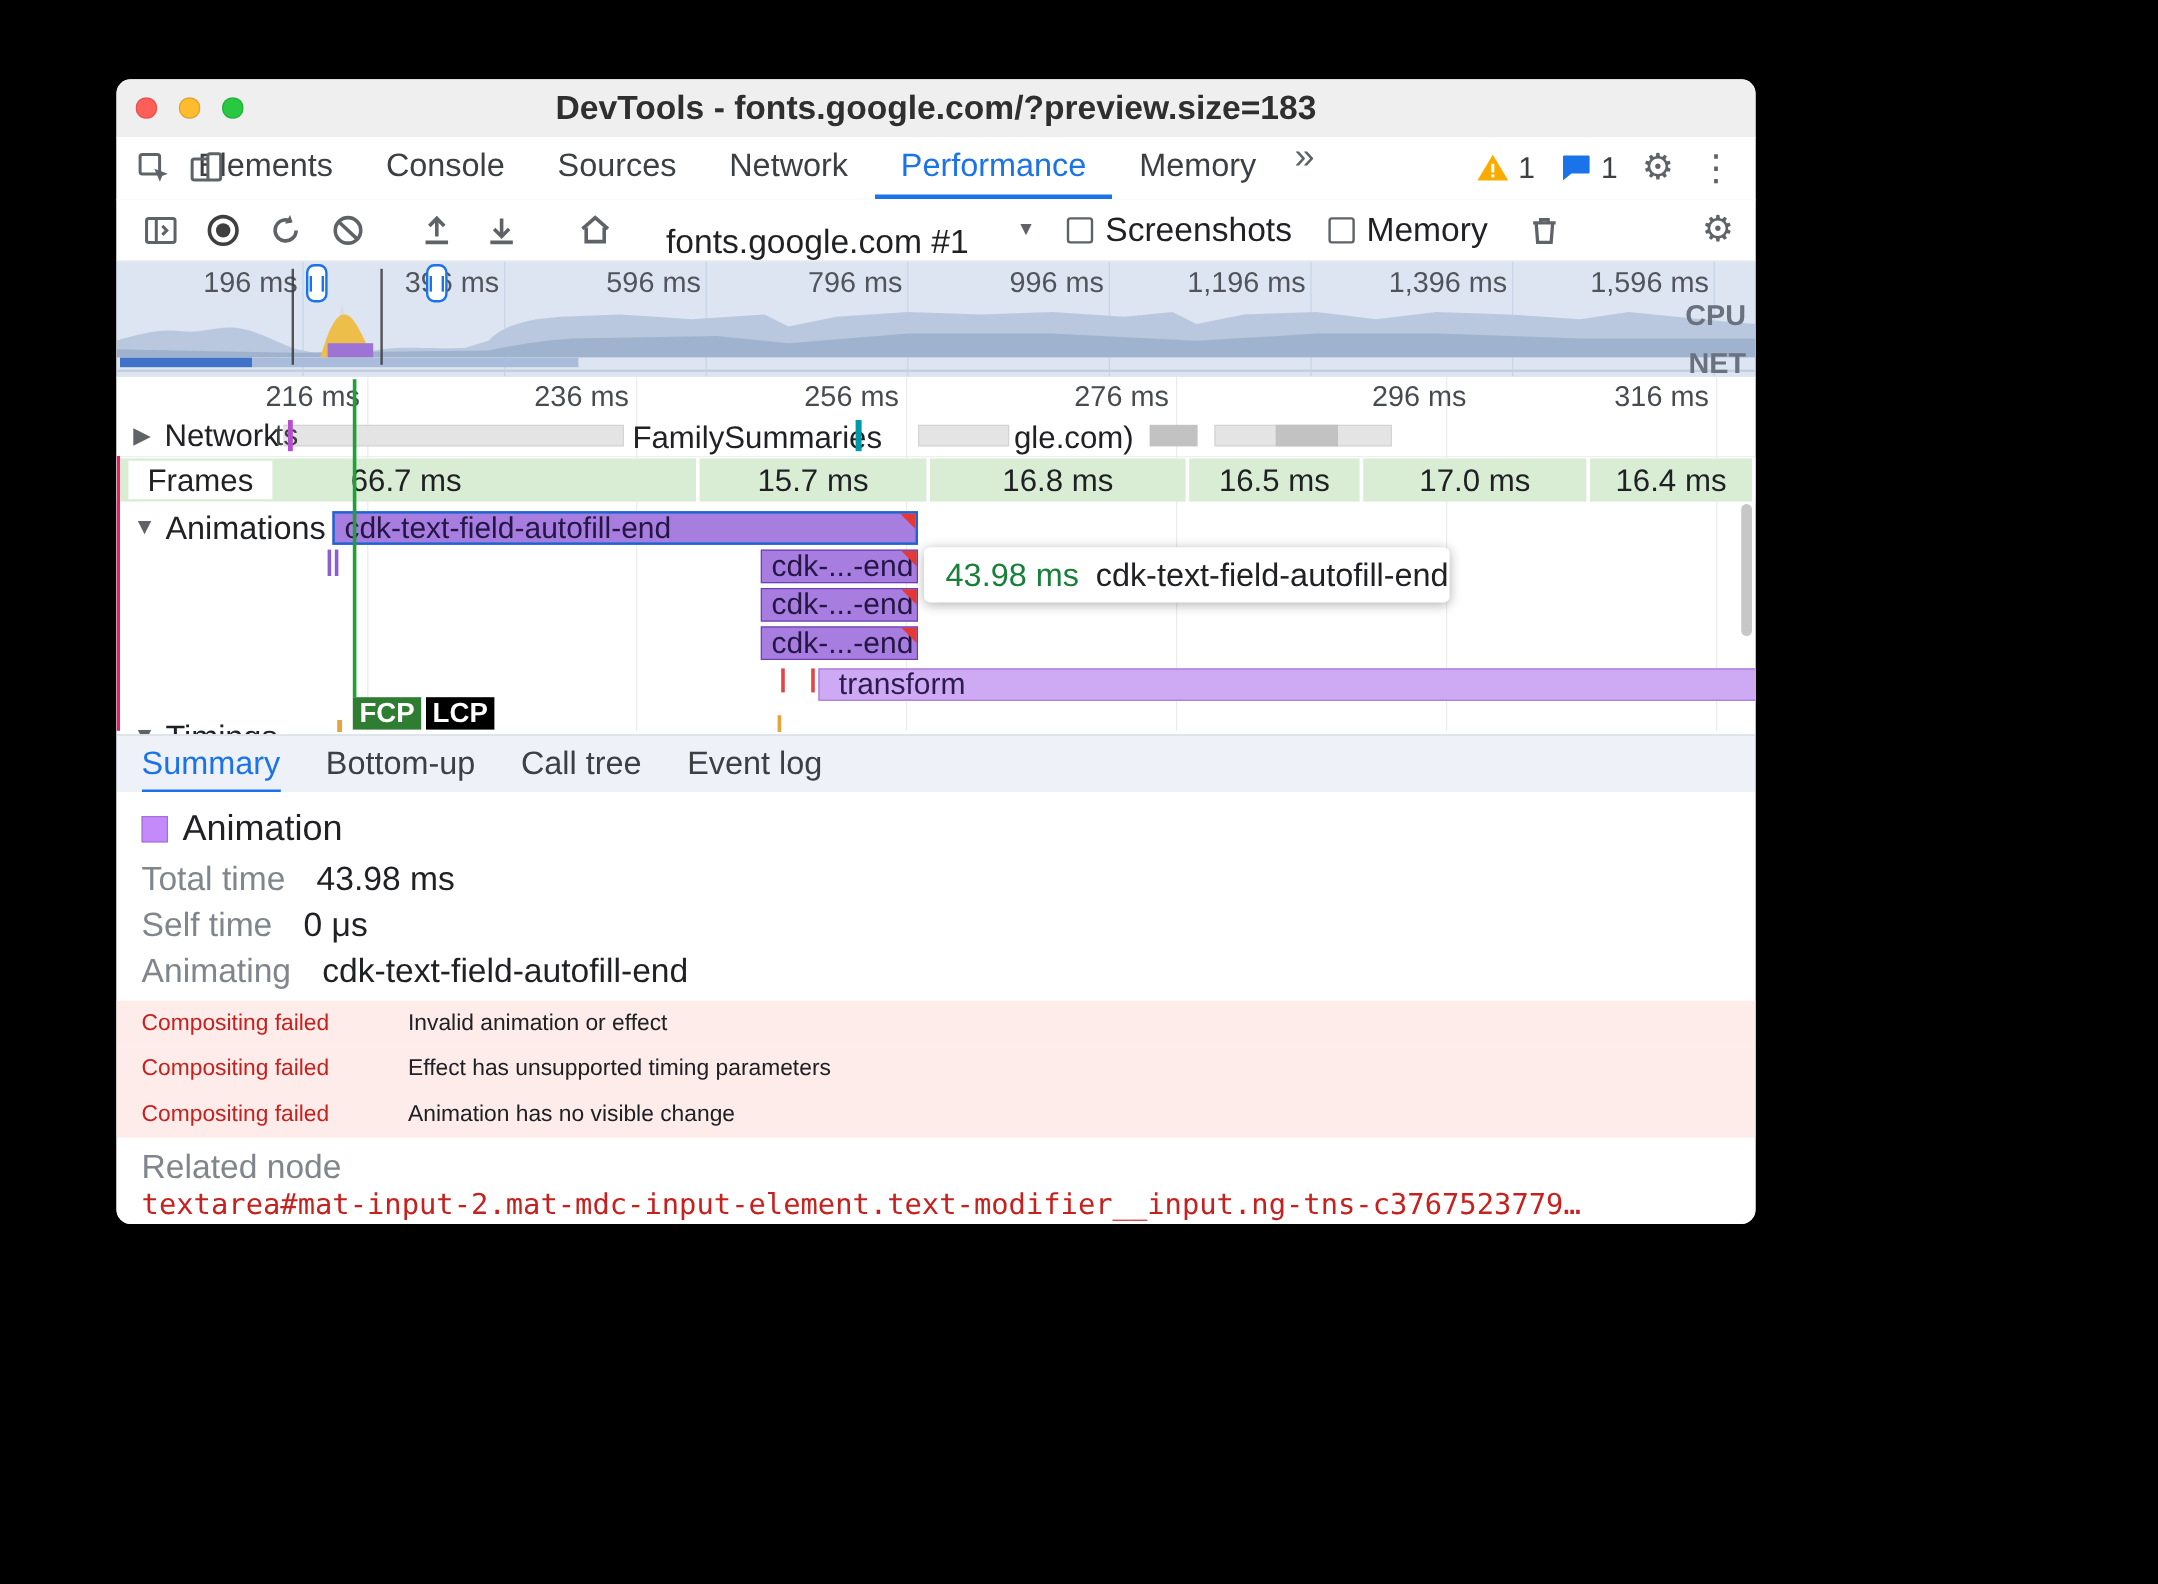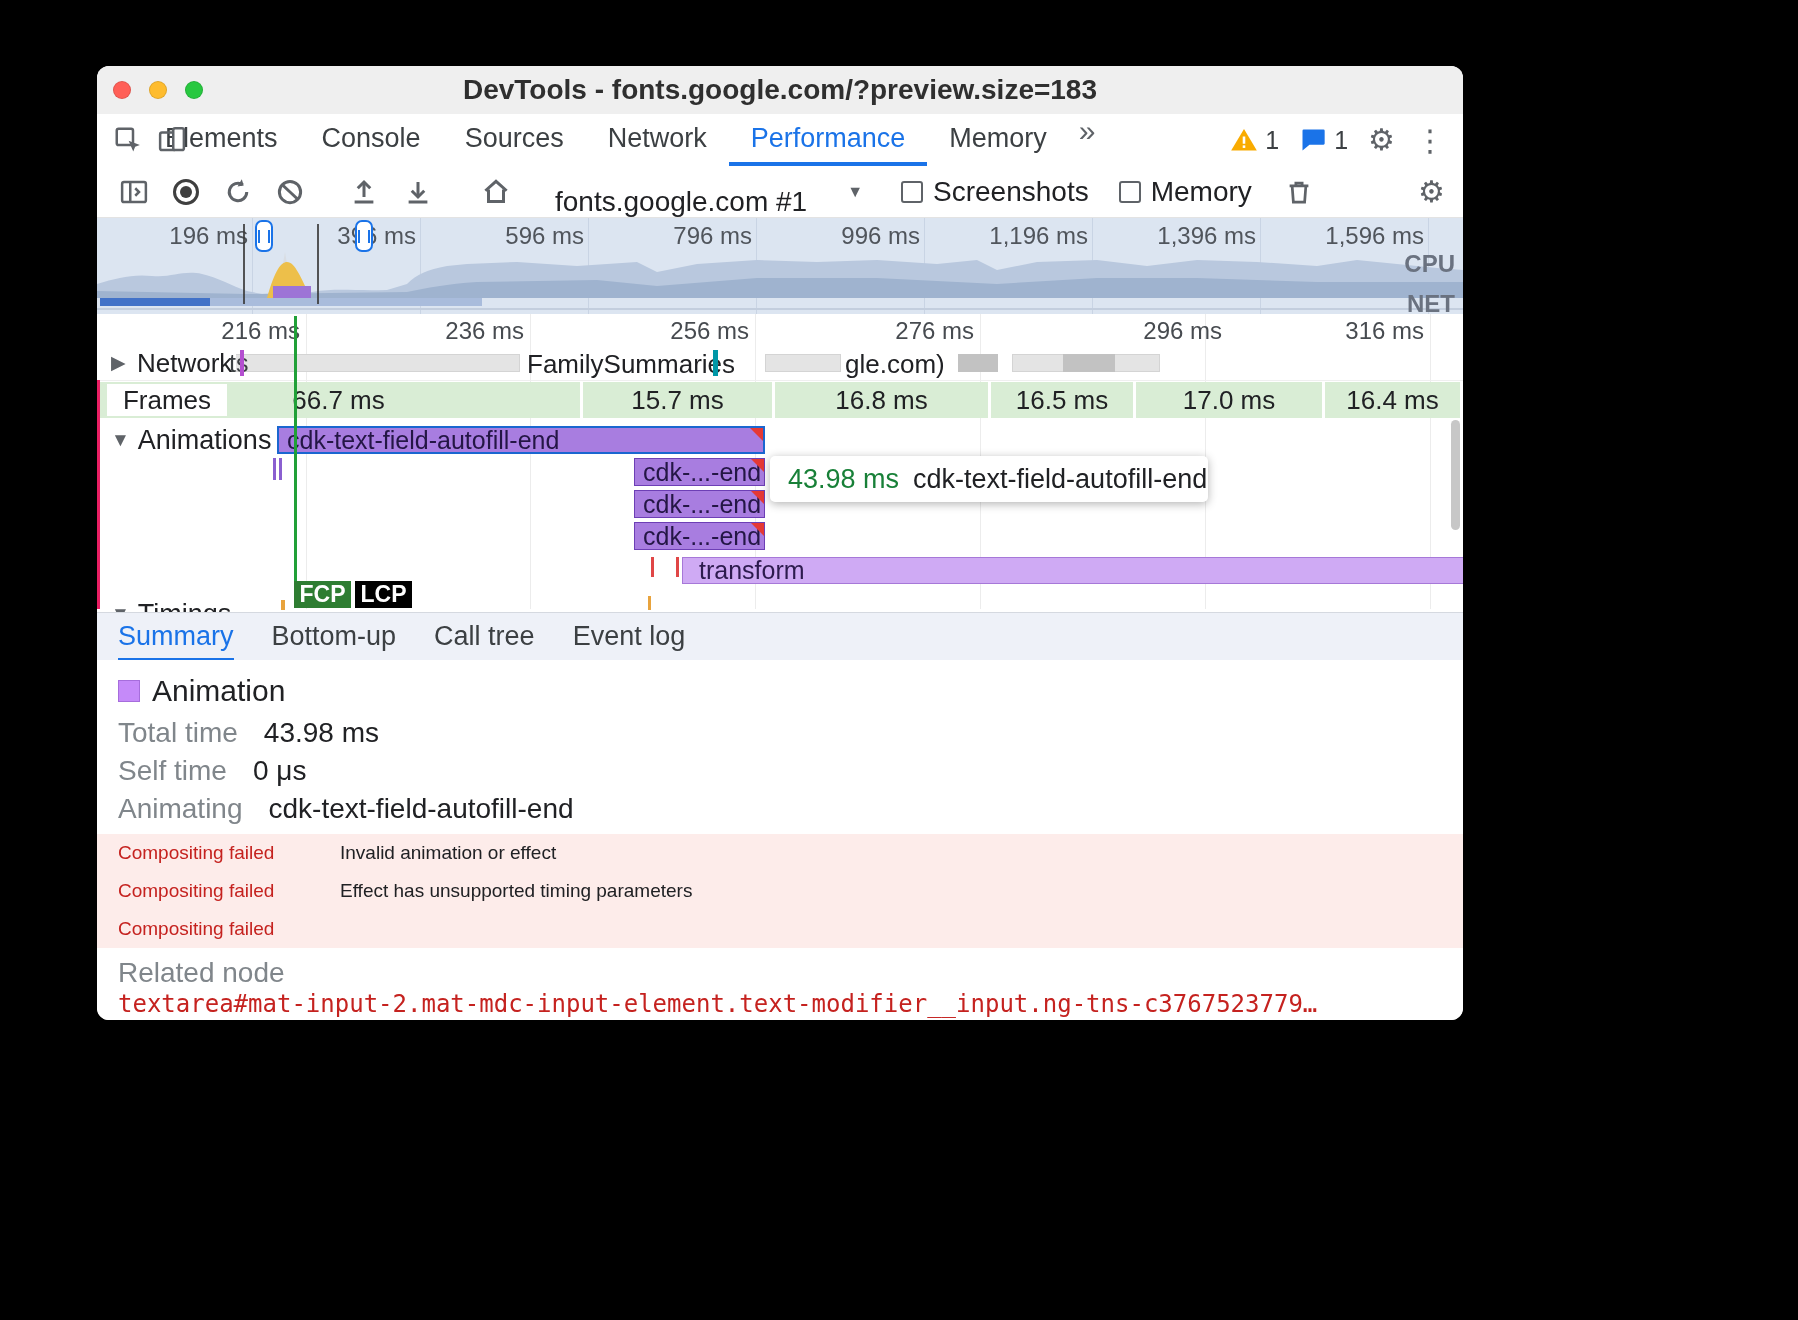--- a/index.html
+++ b/index.html
@@ -24,21 +24,21 @@
   .kebab{font-size:30px;color:#5f6368;letter-spacing:0;}
   
   .ptoolbar{position:absolute;left:0;top:100px;width:100%;height:52px;display:flex;align-items:center;border-bottom:1px solid #e3e3e3;background:#fff;padding-left:16px;box-sizing:border-box;}
   .ptoolbar .icobtn{width:42px;height:42px;display:flex;align-items:center;justify-content:center;flex:0 0 auto;}
   .rec{width:26px;height:26px;border-radius:50%;border:3px solid #3f3f3f;display:flex;align-items:center;justify-content:center;box-sizing:border-box;}
   .rec i{width:12px;height:12px;border-radius:50%;background:#3f3f3f;}
   .sess{margin-left:38px;font-size:28px;color:#202124;margin-top:20px;}
   .ddarrow{font-size:16px;color:#5f6368;margin-left:40px;}
   .chk{width:22px;height:22px;border:2px solid #5f6368;border-radius:3px;background:#fff;box-sizing:border-box;}
   .chklbl{font-size:28px;color:#202124;margin-left:10px;}
-  .chkgrp{display:flex;align-items:center;margin-left:38px;}
+  .chkgrp{display:flex;align-items:center;margin-left:26px;}
   
   .overview{position:absolute;left:0;top:152px;width:100%;height:96px;background:#dce5f1;border-bottom:1px solid #c7d0df;overflow:hidden;}
   .ogrid{position:absolute;top:0;bottom:0;width:1px;background:#c9d4e4;}
   .olabel{position:absolute;top:4px;width:136px;text-align:right;font-size:24px;color:#50555c;}
   .osvg{position:absolute;left:0;top:26px;}
   .darkline{position:absolute;top:6px;height:80px;width:2px;background:#3a3a3a;opacity:.85;}
   .handle{position:absolute;top:2px;width:18px;height:32px;background:#fff;border:2px solid #1a73e8;border-radius:7px;box-sizing:border-box;display:flex;align-items:center;justify-content:center;}
   .handle .grip{width:8px;height:13px;border-left:2px solid #1a73e8;border-right:2px solid #1a73e8;}
   .cpu-lbl,.net-lbl{position:absolute;right:8px;font-size:24px;font-weight:700;color:#6a7280;}
   .cpu-lbl{top:32px;}
@@ -390,19 +390,20 @@
       <div class="wrow">
         <span class="wl">Compositing failed</span>
         <span class="wd">Invalid animation or effect</span>
       </div>
       <div class="wrow">
         <span class="wl">Compositing failed</span>
         <span class="wd">Effect has unsupported timing parameters</span>
       </div>
       <div class="wrow">
         <span class="wl">Compositing failed</span>
+        <span class="wd">Animation has no visible change</span>
       </div>
     </div>
     <div class="related">Related node</div>
     <div class="selector">textarea#mat-input-2.mat-mdc-input-element.text-modifier__input.ng-tns-c3767523779…</div>
   </div>
 
 </div>
 
 </body></html>

